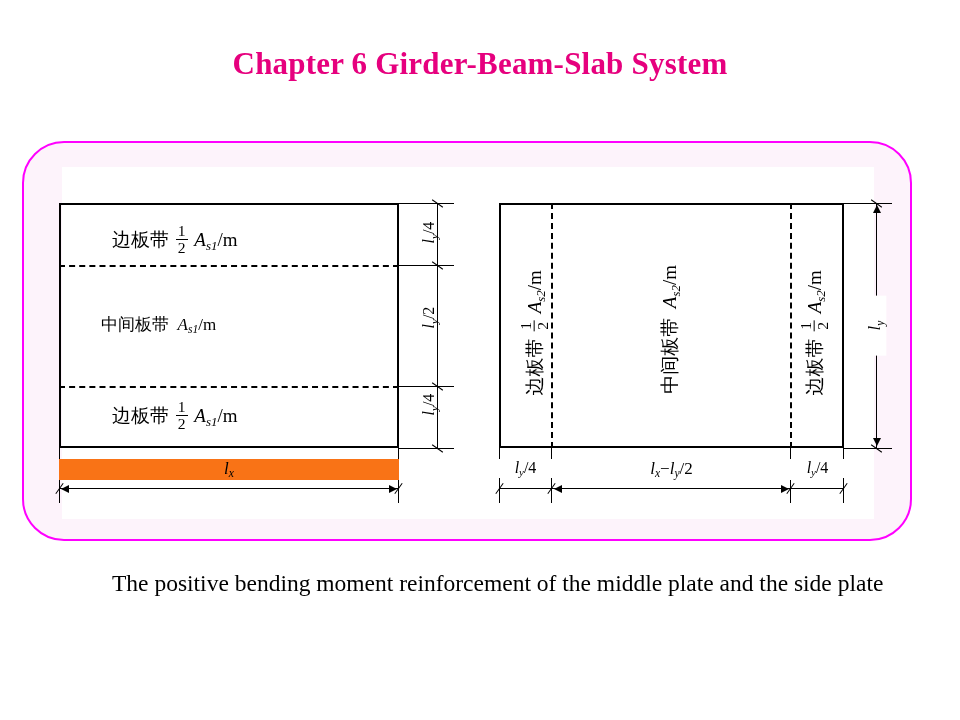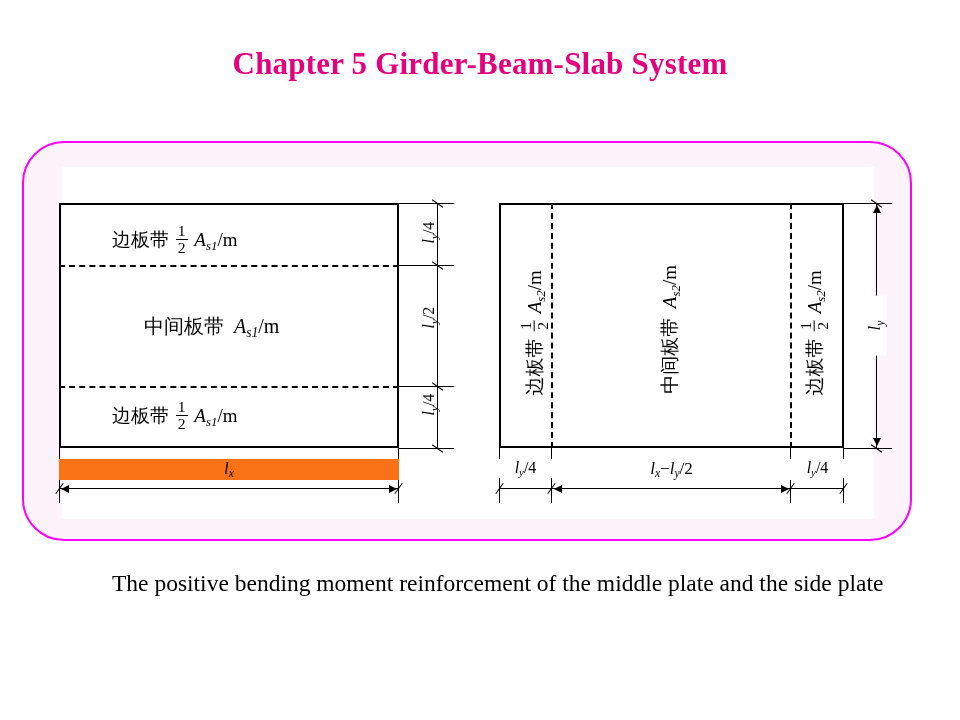--- a/index.html
+++ b/index.html
@@ -164,39 +164,39 @@
     width: 790px;
     font-family: "Liberation Serif", serif;
     font-size: 23.5px;
     line-height: 35px;
     color: #000000;
   }
 </style>
 </head>
 <body>
 
-<div id="slide-title">Chapter 5 Girder-Beam-Slab System</div>
+<div id="slide-title">Chapter 6 Girder-Beam-Slab System</div>
 
 <div id="figure-frame">
   <div id="figure-inner-white"></div>
 
   <div>
 
     <div class="box" style="left:35px; top:60px; width:340px; height:245px;"></div>
 
     <div class="dash-h" style="left:35px; top:122px; width:340px;"></div>
     <div class="dash-h" style="left:35px; top:243px; width:340px;"></div>
 
     <div class="lbl" style="left:88px; top:80px; font-size:19px;">
       <span class="cjk">边板带</span>
       <span class="frac"><span class="num">1</span><span class="den">2</span></span>
       <span class="ital">A</span><span class="sub ital">s1</span><span>/m</span>
     </div>
 
-    <div class="lbl" style="left:77px; top:170px; font-size:20px;margin-left:43px;">
+    <div class="lbl" style="left:77px; top:170px; font-size:17px;">
       <span class="cjk">中间板带</span>
       <span class="ital">&nbsp;A</span><span class="sub ital">s1</span><span>/m</span>
     </div>
 
     <div class="lbl" style="left:88px; top:256px; font-size:19px;">
       <span class="cjk">边板带</span>
       <span class="frac"><span class="num">1</span><span class="den">2</span></span>
       <span class="ital">A</span><span class="sub ital">s1</span><span>/m</span>
     </div>
 

